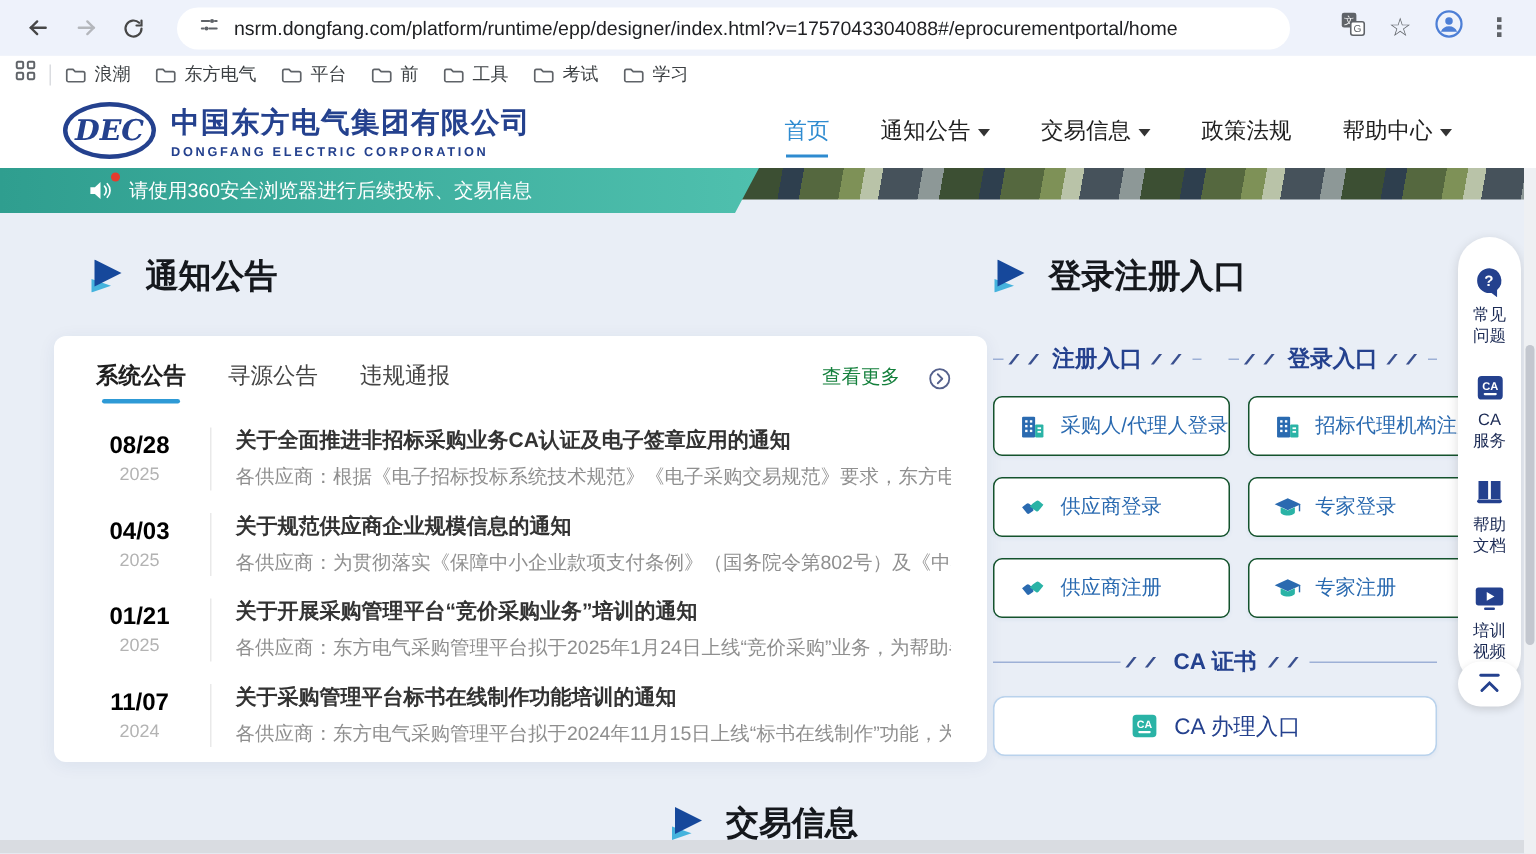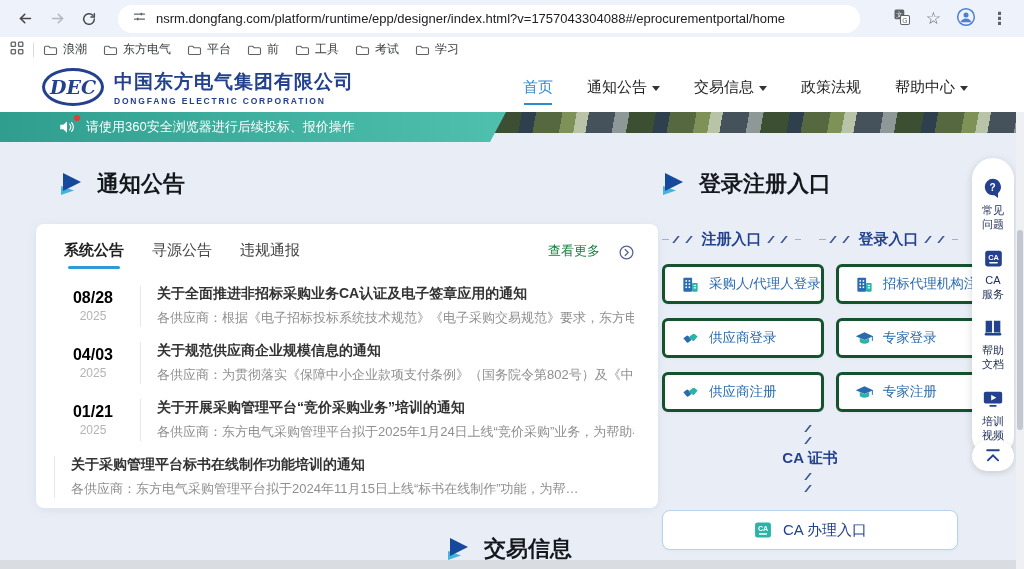--- a/index.html
+++ b/index.html
@@ -66,22 +66,22 @@
   .n-desc { font-size:13px; color:#8f8f8f; white-space:nowrap; overflow:hidden; }
 
   
   .login-panel { position:absolute; left:662px; top:230px; width:296px; z-index:4; }
   .group-headers { display:flex; gap:18px; }
   .group-h { flex:1; display:flex; align-items:center; gap:5px; }
   .group-h .txt { font-size:15px; font-weight:bold; color:#24418e; white-space:nowrap; padding:0 2px; }
   .line { flex:1; height:1px; background:#9db0d6; }
   .sl { width:6px; height:7px; border-left:2px solid #3a508f; transform:skewX(-38deg); margin:0 1px; flex:0 0 auto; }
   .btn-grid { display:grid; grid-template-columns:1fr 1fr; gap:14px 12px; margin-top:15px; }
-  .entry-btn { height:40px; background:#fff; border:3px solid #14532d; border-radius:6px; display:flex; align-items:center; gap:9px; padding-left:16px; font-size:13.5px; color:#2a6ab0; box-shadow:0 1px 3px rgba(40,80,160,.06); cursor:pointer; white-space:nowrap; }
-  .ca-header { display:flex; align-items:center; gap:5px; margin-top:8px;flex-direction:column; }
+  .entry-btn { height:40px; background:#fff; border:1px solid #14532d; border-radius:6px; display:flex; align-items:center; gap:9px; padding-left:16px; font-size:13.5px; color:#2a6ab0; box-shadow:0 1px 3px rgba(40,80,160,.06); cursor:pointer; white-space:nowrap; }
+  .ca-header { display:flex; align-items:center; gap:5px; margin-top:20px; }
   .ca-header .txt { font-size:15px; font-weight:bold; color:#24418e; padding:0 4px; }
   .ca-btn { margin-top:13px; height:40px; background:#fff; border:1px solid #b9d2ec; border-radius:8px; display:flex; align-items:center; justify-content:center; gap:10px; font-size:15px; color:#24418e; box-shadow:0 1px 3px rgba(40,80,160,.06); cursor:pointer; }
 
   
   .quickbar { position:absolute; left:972px; top:158px; width:42px; background:#fff; border-radius:21px; box-shadow:0 2px 8px rgba(0,0,0,.14); padding:11px 0 7px; display:flex; flex-direction:column; align-items:center; z-index:6; }
   .qb-item { display:flex; flex-direction:column; align-items:center; padding:8px 0; cursor:pointer; }
   .qb-item .lbl { font-size:11px; color:#1c2b55; width:24px; text-align:center; line-height:1.3; margin-top:4px; }
   .to-top { position:absolute; left:972px; top:441px; width:42px; height:30px; background:#fff; border-radius:15px; box-shadow:0 2px 6px rgba(0,0,0,.14); display:flex; align-items:center; justify-content:center; cursor:pointer; z-index:6; }
 
   
@@ -228,21 +228,21 @@
 
 <div class="hero-strip"></div>
 <div class="ribbon">
   <span class="speaker-wrap">
     <svg width="18" height="18" viewBox="0 0 24 24">
         <path d="M3 9v6h4l5 4.5v-15L7 9H3z" fill="#fff"></path>
         <path d="M15.5 8.2a5.2 5.2 0 0 1 0 7.6M18 6a8.5 8.5 0 0 1 0 12" stroke="#fff" stroke-width="1.5" fill="none" stroke-linecap="round"></path>
       </svg>
     <span class="dot"></span>
   </span>
-  <span>请使用360安全浏览器进行后续投标、报价操作</span>
+  <span>请使用360安全浏览器进行后续投标、交易信息</span>
 </div>
 
 <div class="section-title" id="notices-title">
   <svg width="22" height="22" viewBox="0 0 20 22">
       <polygon points="0,13 13,17.5 0,22" fill="#45b3dd"></polygon>
       <polygon points="2,0 20,9 2,18" fill="#16489b"></polygon>
     </svg>
   <span>通知公告</span>
 </div>
 
@@ -287,20 +287,24 @@
         <div class="date-md">01/21</div>
         <div class="date-y">2025</div>
       </div>
       <div class="v-div"></div>
       <div class="n-body">
         <div class="n-title">关于开展采购管理平台“竞价采购业务”培训的通知</div>
         <div class="n-desc">各供应商：东方电气采购管理平台拟于2025年1月24日上线“竞价采购”业务，为帮助各供…</div>
       </div>
     </div>
     <div class="notice-item">
+      <div class="date-block">
+        <div class="date-md">11/07</div>
+        <div class="date-y">2024</div>
+      </div>
       <div class="v-div"></div>
       <div class="n-body">
         <div class="n-title">关于采购管理平台标书在线制作功能培训的通知</div>
         <div class="n-desc">各供应商：东方电气采购管理平台拟于2024年11月15日上线“标书在线制作”功能，为帮…</div>
       </div>
     </div>
   </div>
 </div>
 
 <div class="section-title" id="login-title">

